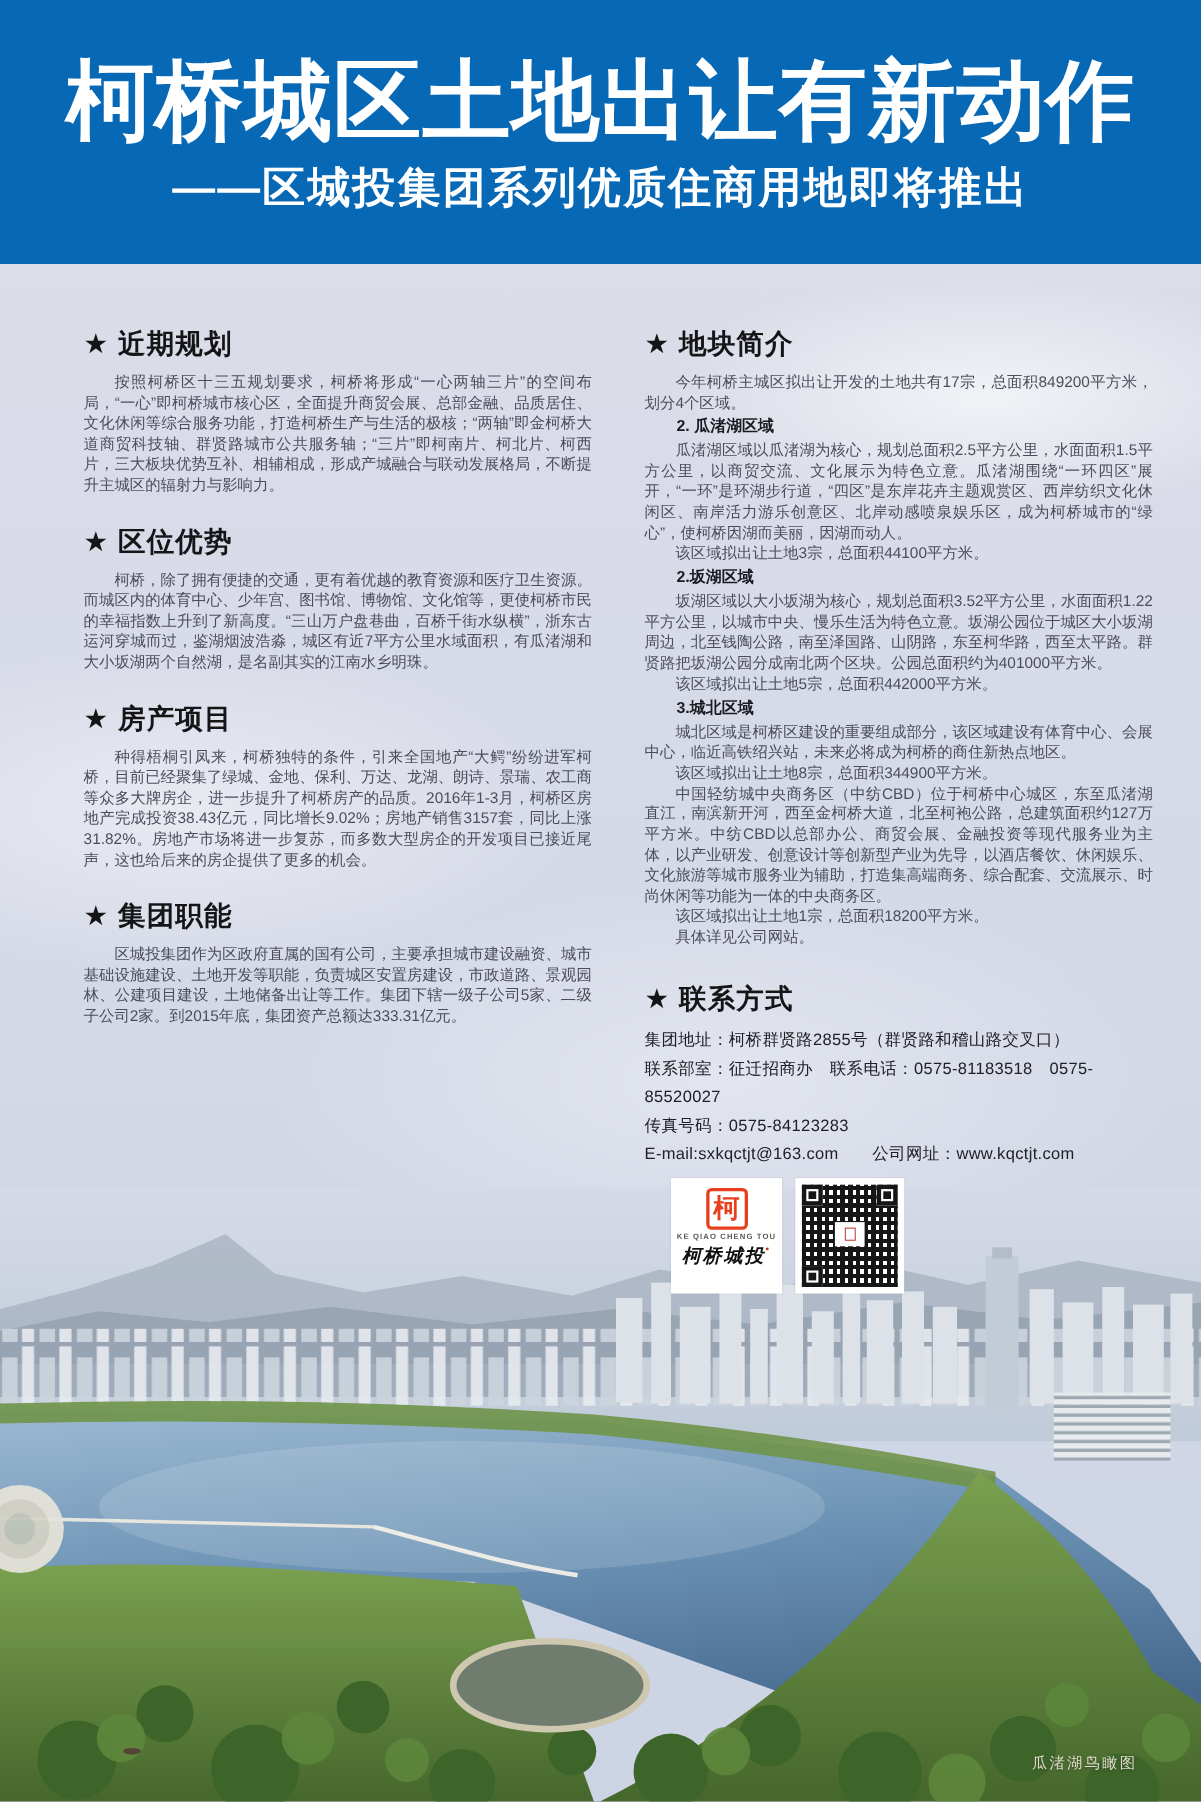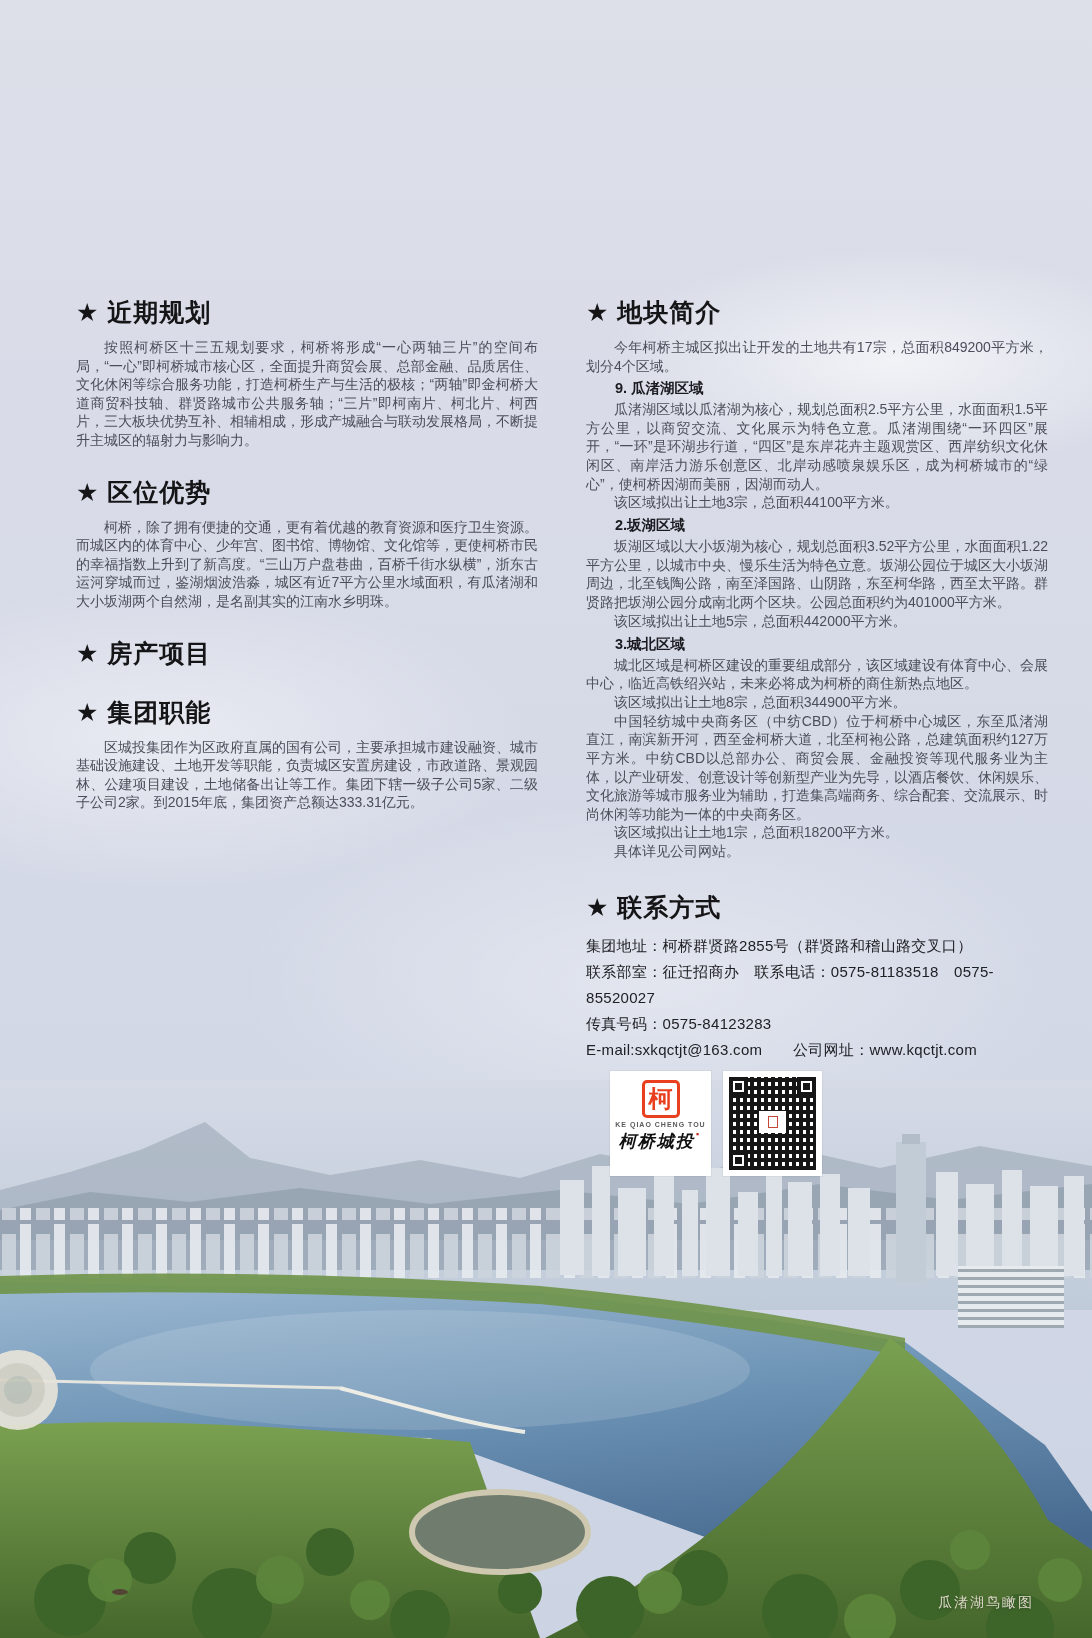--- a/index.html
+++ b/index.html
@@ -26,61 +26,66 @@
   .sub{font-size:14.5px;font-weight:800;color:#1a1b20;text-indent:2em;line-height:21px;margin:3px 0 1px;}
   .contact-line{font-size:15px;font-weight:400;color:#202126;line-height:26px;margin:0;letter-spacing:.3px;}
   h2.sec.contact{margin-top:30px;}
   
   .card{position:absolute;top:1071px;background:#fff;box-shadow:0 0 0 1px rgba(0,0,0,.04);}
   .logo-card{left:610px;width:101px;height:105px;text-align:center;}
   .seal{width:38px;height:38px;margin:9px auto 3px;border:3px solid #e8401f;border-radius:5px;
         display:flex;align-items:center;justify-content:center;box-sizing:border-box;}
   .seal span{color:#e8401f;font-size:24px;font-weight:900;font-family:"Liberation Serif",serif;line-height:1;}
   .logo-latin{font-size:7px;letter-spacing:1px;color:#5a5a5a;font-weight:700;white-space:nowrap;}
-  .logo-cn{font-family:Liberation Mono, monospace;font-style:italic;font-weight:900;font-size:17px;color:#101010;letter-spacing:2px;margin-top:2px;white-space:nowrap;}
+  .logo-cn{font-family:Liberation Sans, sans-serif;font-style:italic;font-weight:900;font-size:17px;color:#101010;letter-spacing:2px;margin-top:2px;white-space:nowrap;}
   .logo-cn i{font-style:normal;color:#c3291d;font-size:9px;vertical-align:top;}
   .qr-card{left:723px;width:99px;height:105px;}
   .qr{position:absolute;inset:6px;background:
       repeating-linear-gradient(0deg,#161616 0 4px,transparent 4px 8px),
       repeating-linear-gradient(90deg,#161616 0 4px,transparent 4px 7px),#fff;}
   .finder{position:absolute;width:19px;height:19px;border:4px solid #161616;background:#fff;box-sizing:border-box;}
   .finder::after{content:"";position:absolute;inset:2px;background:#161616;}
   .f-tl{top:0;left:0;} .f-tr{top:0;right:0;} .f-bl{bottom:0;left:0;}
   .qr-seal{position:absolute;top:34px;left:30px;width:27px;height:22px;background:#fff;display:flex;align-items:center;justify-content:center;}
   .qr-seal b{width:8px;height:10px;border:1.5px solid #c3483a;display:block;}
   
   .photo{position:absolute;left:0;top:1080px;width:1092px;height:558px;}
   .caption{position:absolute;right:58px;bottom:26px;font-size:14px;color:#ded8c8;letter-spacing:2px;text-shadow:0 1px 2px rgba(40,60,40,.5);}
 </style>
 </head>
 <body>
 
 <div class="page">
 
+  <div class="header">
+    <h1 class="title">柯桥城区土地出让有新动作</h1>
+    <div class="subtitle">——区城投集团系列优质住商用地即将推出</div>
+  </div>
 
   <div class="content">
 
     <div class="col">
       <h2 class="sec">★ 近期规划</h2>
       <p class="body">按照柯桥区十三五规划要求，柯桥将形成“一心两轴三片”的空间布局，“一心”即柯桥城市核心区，全面提升商贸会展、总部金融、品质居住、文化休闲等综合服务功能，打造柯桥生产与生活的极核；“两轴”即金柯桥大道商贸科技轴、群贤路城市公共服务轴；“三片”即柯南片、柯北片、柯西片，三大板块优势互补、相辅相成，形成产城融合与联动发展格局，不断提升主城区的辐射力与影响力。</p>
 
       <h2 class="sec">★ 区位优势</h2>
       <p class="body">柯桥，除了拥有便捷的交通，更有着优越的教育资源和医疗卫生资源。而城区内的体育中心、少年宫、图书馆、博物馆、文化馆等，更使柯桥市民的幸福指数上升到了新高度。“三山万户盘巷曲，百桥千街水纵横”，浙东古运河穿城而过，鉴湖烟波浩淼，城区有近7平方公里水域面积，有瓜渚湖和大小坂湖两个自然湖，是名副其实的江南水乡明珠。</p>
 
       <h2 class="sec">★ 房产项目</h2>
+      <p class="body">种得梧桐引凤来，柯桥独特的条件，引来全国地产“大鳄”纷纷进军柯桥，目前已经聚集了绿城、金地、保利、万达、龙湖、朗诗、景瑞、农工商等众多大牌房企，进一步提升了柯桥房产的品质。2016年1-3月，柯桥区房地产完成投资38.43亿元，同比增长9.02%；房地产销售3157套，同比上涨31.82%。房地产市场将进一步复苏，而多数大型房企的开发项目已接近尾声，这也给后来的房企提供了更多的机会。</p>
 
       <h2 class="sec">★ 集团职能</h2>
       <p class="body">区城投集团作为区政府直属的国有公司，主要承担城市建设融资、城市基础设施建设、土地开发等职能，负责城区安置房建设，市政道路、景观园林、公建项目建设，土地储备出让等工作。集团下辖一级子公司5家、二级子公司2家。到2015年底，集团资产总额达333.31亿元。</p>
     </div>
 
     <div class="col">
       <h2 class="sec">★ 地块简介</h2>
       <p class="body">今年柯桥主城区拟出让开发的土地共有17宗，总面积849200平方米，划分4个区域。</p>
 
-      <div class="sub">9. 瓜渚湖区域</div>
+      <div class="sub">2. 瓜渚湖区域</div>
       <p class="body">瓜渚湖区域以瓜渚湖为核心，规划总面积2.5平方公里，水面面积1.5平方公里，以商贸交流、文化展示为特色立意。瓜渚湖围绕“一环四区”展开，“一环”是环湖步行道，“四区”是东岸花卉主题观赏区、西岸纺织文化休闲区、南岸活力游乐创意区、北岸动感喷泉娱乐区，成为柯桥城市的“绿心”，使柯桥因湖而美丽，因湖而动人。</p>
       <p class="tail">该区域拟出让土地3宗，总面积44100平方米。</p>
 
       <div class="sub">2.坂湖区域</div>
       <p class="body">坂湖区域以大小坂湖为核心，规划总面积3.52平方公里，水面面积1.22平方公里，以城市中央、慢乐生活为特色立意。坂湖公园位于城区大小坂湖周边，北至钱陶公路，南至泽国路、山阴路，东至柯华路，西至太平路。群贤路把坂湖公园分成南北两个区块。公园总面积约为401000平方米。</p>
       <p class="tail">该区域拟出让土地5宗，总面积442000平方米。</p>
 
       <div class="sub">3.城北区域</div>
       <p class="body">城北区域是柯桥区建设的重要组成部分，该区域建设有体育中心、会展中心，临近高铁绍兴站，未来必将成为柯桥的商住新热点地区。</p>
       <p class="tail">该区域拟出让土地8宗，总面积344900平方米。</p>

